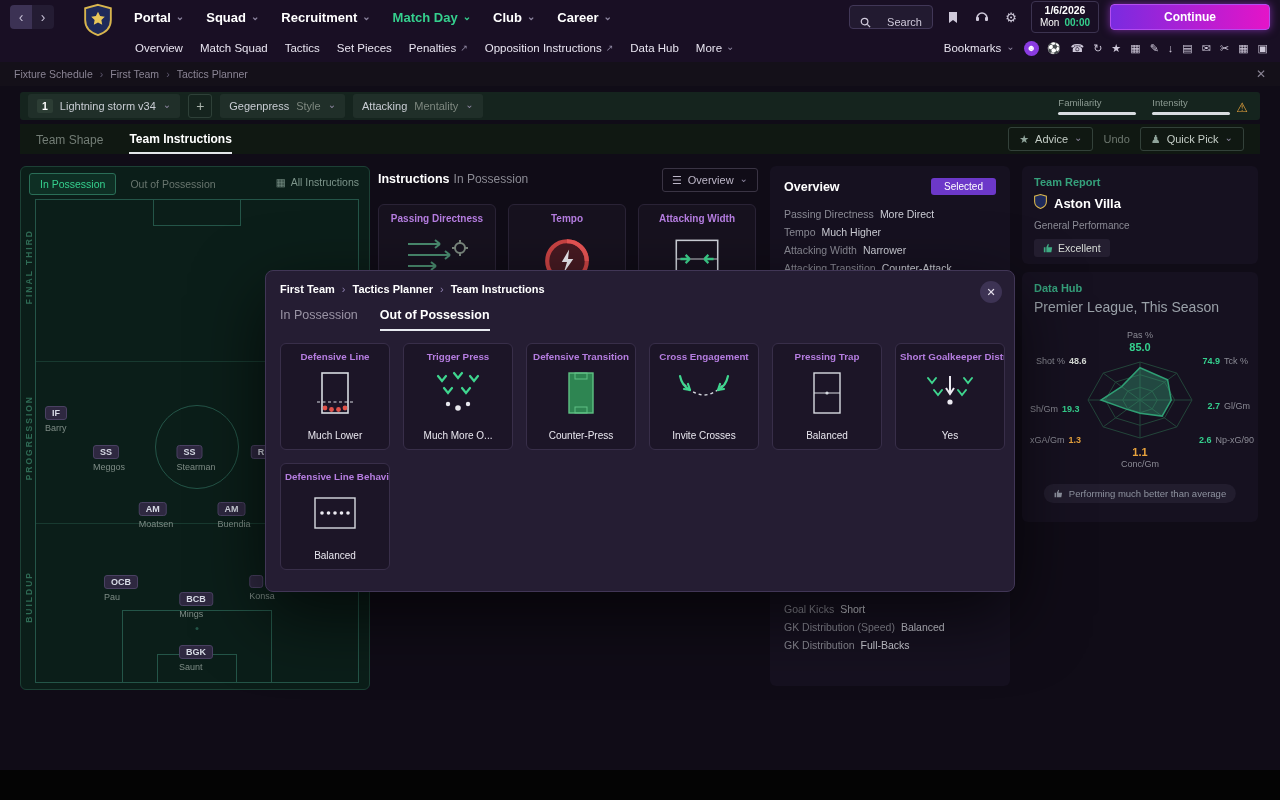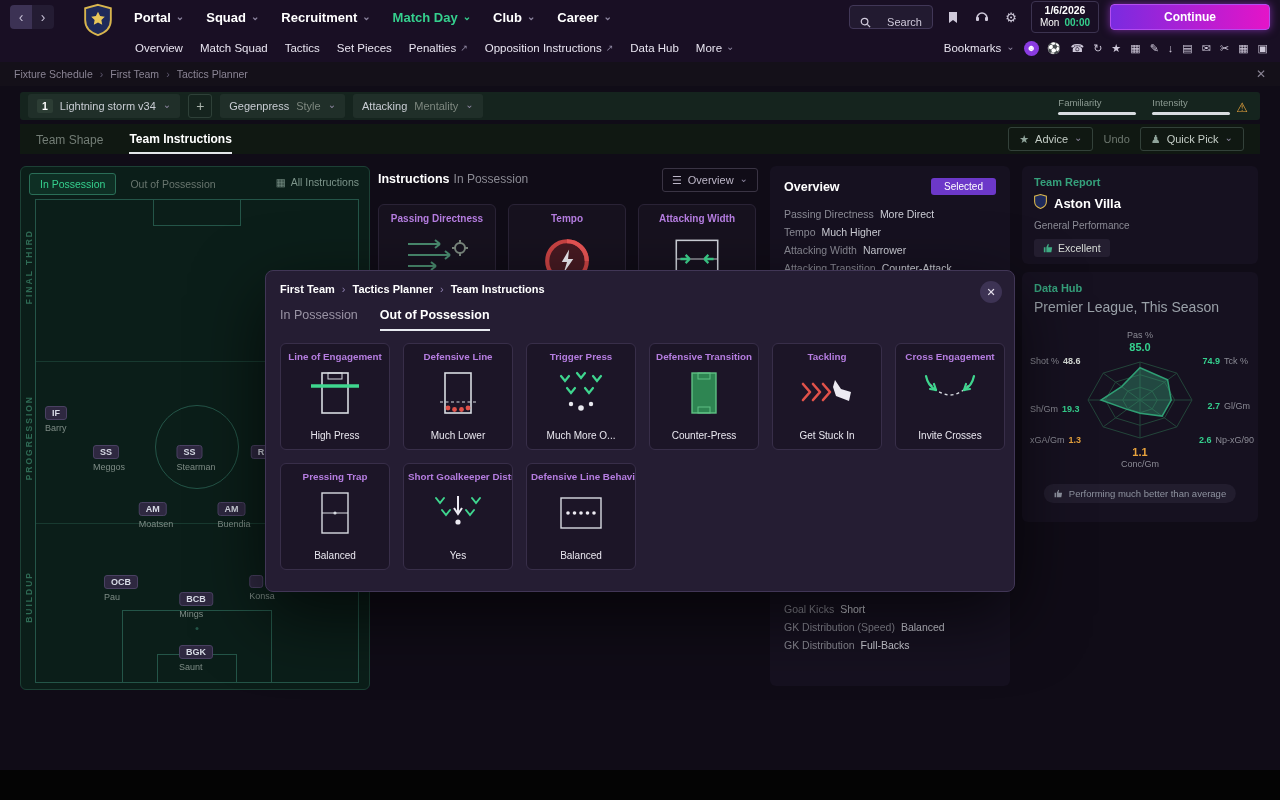--- a/index.html
+++ b/index.html
@@ -505,21 +505,21 @@
         <polygon points="118,44.7 142.5,52.1 152.7,70 142.5,87.9 118,95.3 93.5,87.9 83.3,70 93.5,52.1"></polygon>
         <polygon points="118,57.3 130.2,61.1 135.3,70 130.2,78.9 118,82.7 105.8,78.9 100.7,70 105.8,61.1"></polygon>
         <path d="M118 70L118 32 M118 70L154.8 43.1 M118 70L170 70 M118 70L154.8 96.9 M118 70L118 108 M118 70L81.2 96.9 M118 70L66 70 M118 70L81.2 43.1"></path>
       </g>
       <polygon points="118,37.7 145.6,49.8 149.2,70 140.1,86.1 118,83.3 105.1,79.4 79,70 99.6,56.6" fill="rgba(53,151,112,0.42)" stroke="#2f9e74" stroke-width="1.5"></polygon>
     </svg>
     <div class="stat stacked" style="left:0;right:0;top:58px;margin:auto;width:60px">
       <span class="lbl">Pas %</span>
       <span class="v green">85.0</span>
     </div>
-    <div class="stat" style="left:8px;top:84px">
+    <div class="stat" style="left:14px;top:84px">
       <span class="lbl">Shot %</span>
       <span class="v white">48.6</span>
     </div>
     <div class="stat" style="right:10px;top:84px">
       <span class="v green">74.9</span>
       <span class="lbl">Tck %</span>
     </div>
     <div class="stat" style="left:8px;top:132px">
       <span class="lbl">Sh/Gm</span>
       <span class="v green">19.3</span>
@@ -554,31 +554,20 @@
       <span class="m-crumb">Tactics Planner</span>
       <span class="m-crumb">Team Instructions</span>
     </div>
     <div class="m-close"></div>
     <div class="m-tabs">
       <span class="m-tab">In Possession</span>
       <span class="m-tab active">Out of Possession</span>
     </div>
     <div class="m-grid">
 
-      <div class="m-card">
-        <div class="mc-title">Line of Engagement</div>
-        <div class="mc-icon">
-          <svg width="60" height="46" viewBox="0 0 60 46">
-            <rect x="17" y="3" width="26" height="40" fill="none" stroke="#d8dbe2" stroke-width="1.6"></rect>
-            <rect x="23" y="3" width="14" height="6" fill="none" stroke="#d8dbe2" stroke-width="1"></rect>
-            <line x1="6" y1="16" x2="54" y2="16" stroke="#3fd68f" stroke-width="3.5"></line>
-          </svg>
-        </div>
-        <div class="mc-value">High Press</div>
-      </div>
 
       <div class="m-card">
         <div class="mc-title">Defensive Line</div>
         <div class="mc-icon">
           <svg width="60" height="46" viewBox="0 0 60 46">
             <rect x="17" y="3" width="26" height="40" fill="none" stroke="#d8dbe2" stroke-width="1.6"></rect>
             <line x1="12" y1="32" x2="48" y2="32" stroke="#d8dbe2" stroke-width="1.2" stroke-dasharray="3 2.5"></line>
             <circle cx="20" cy="38" r="2.4" fill="#e0524a"></circle>
             <circle cx="26.5" cy="39.5" r="2.4" fill="#e0524a"></circle>
             <circle cx="33.5" cy="39.5" r="2.4" fill="#e0524a"></circle>
@@ -612,34 +601,20 @@
         <div class="mc-icon">
           <svg width="60" height="46" viewBox="0 0 60 46">
             <rect x="18" y="3" width="24" height="40" fill="#2e8552" stroke="#5fc084" stroke-width="1.4"></rect>
             <rect x="24" y="3" width="12" height="6" fill="none" stroke="#5fc084" stroke-width="1"></rect>
             <rect x="24" y="37" width="12" height="6" fill="none" stroke="#5fc084" stroke-width="1"></rect>
           </svg>
         </div>
         <div class="mc-value">Counter-Press</div>
       </div>
 
-      <div class="m-card">
-        <div class="mc-title">Tackling</div>
-        <div class="mc-icon">
-          <svg width="60" height="46" viewBox="0 0 60 46">
-            <g stroke="#e0524a" stroke-width="2.6" fill="none" stroke-linecap="round" stroke-linejoin="round">
-              <path d="M6 14 l7 8 -7 8"></path>
-              <path d="M16 14 l7 8 -7 8"></path>
-              <path d="M26 14 l7 8 -7 8"></path>
-            </g>
-            <path d="M38 10 l6 9 10 3 -2 9 -13 -5 -3 -9 z" fill="#eceaf2"></path>
-          </svg>
-        </div>
-        <div class="mc-value">Get Stuck In</div>
-      </div>
 
       <div class="m-card">
         <div class="mc-title">Cross Engagement</div>
         <div class="mc-icon">
           <svg width="60" height="46" viewBox="0 0 60 46">
             <path d="M10 14 Q30 36 50 14" fill="none" stroke="#d8dbe2" stroke-width="1.4" stroke-dasharray="3 3"></path>
             <g stroke="#3fd68f" stroke-width="2.2" fill="none" stroke-linecap="round">
               <path d="M6 6 q2 10 10 14"></path>
               <path d="M16 20 l-6 -1 M16 20 l-2 -6"></path>
               <path d="M54 6 q-2 10 -10 14"></path>

